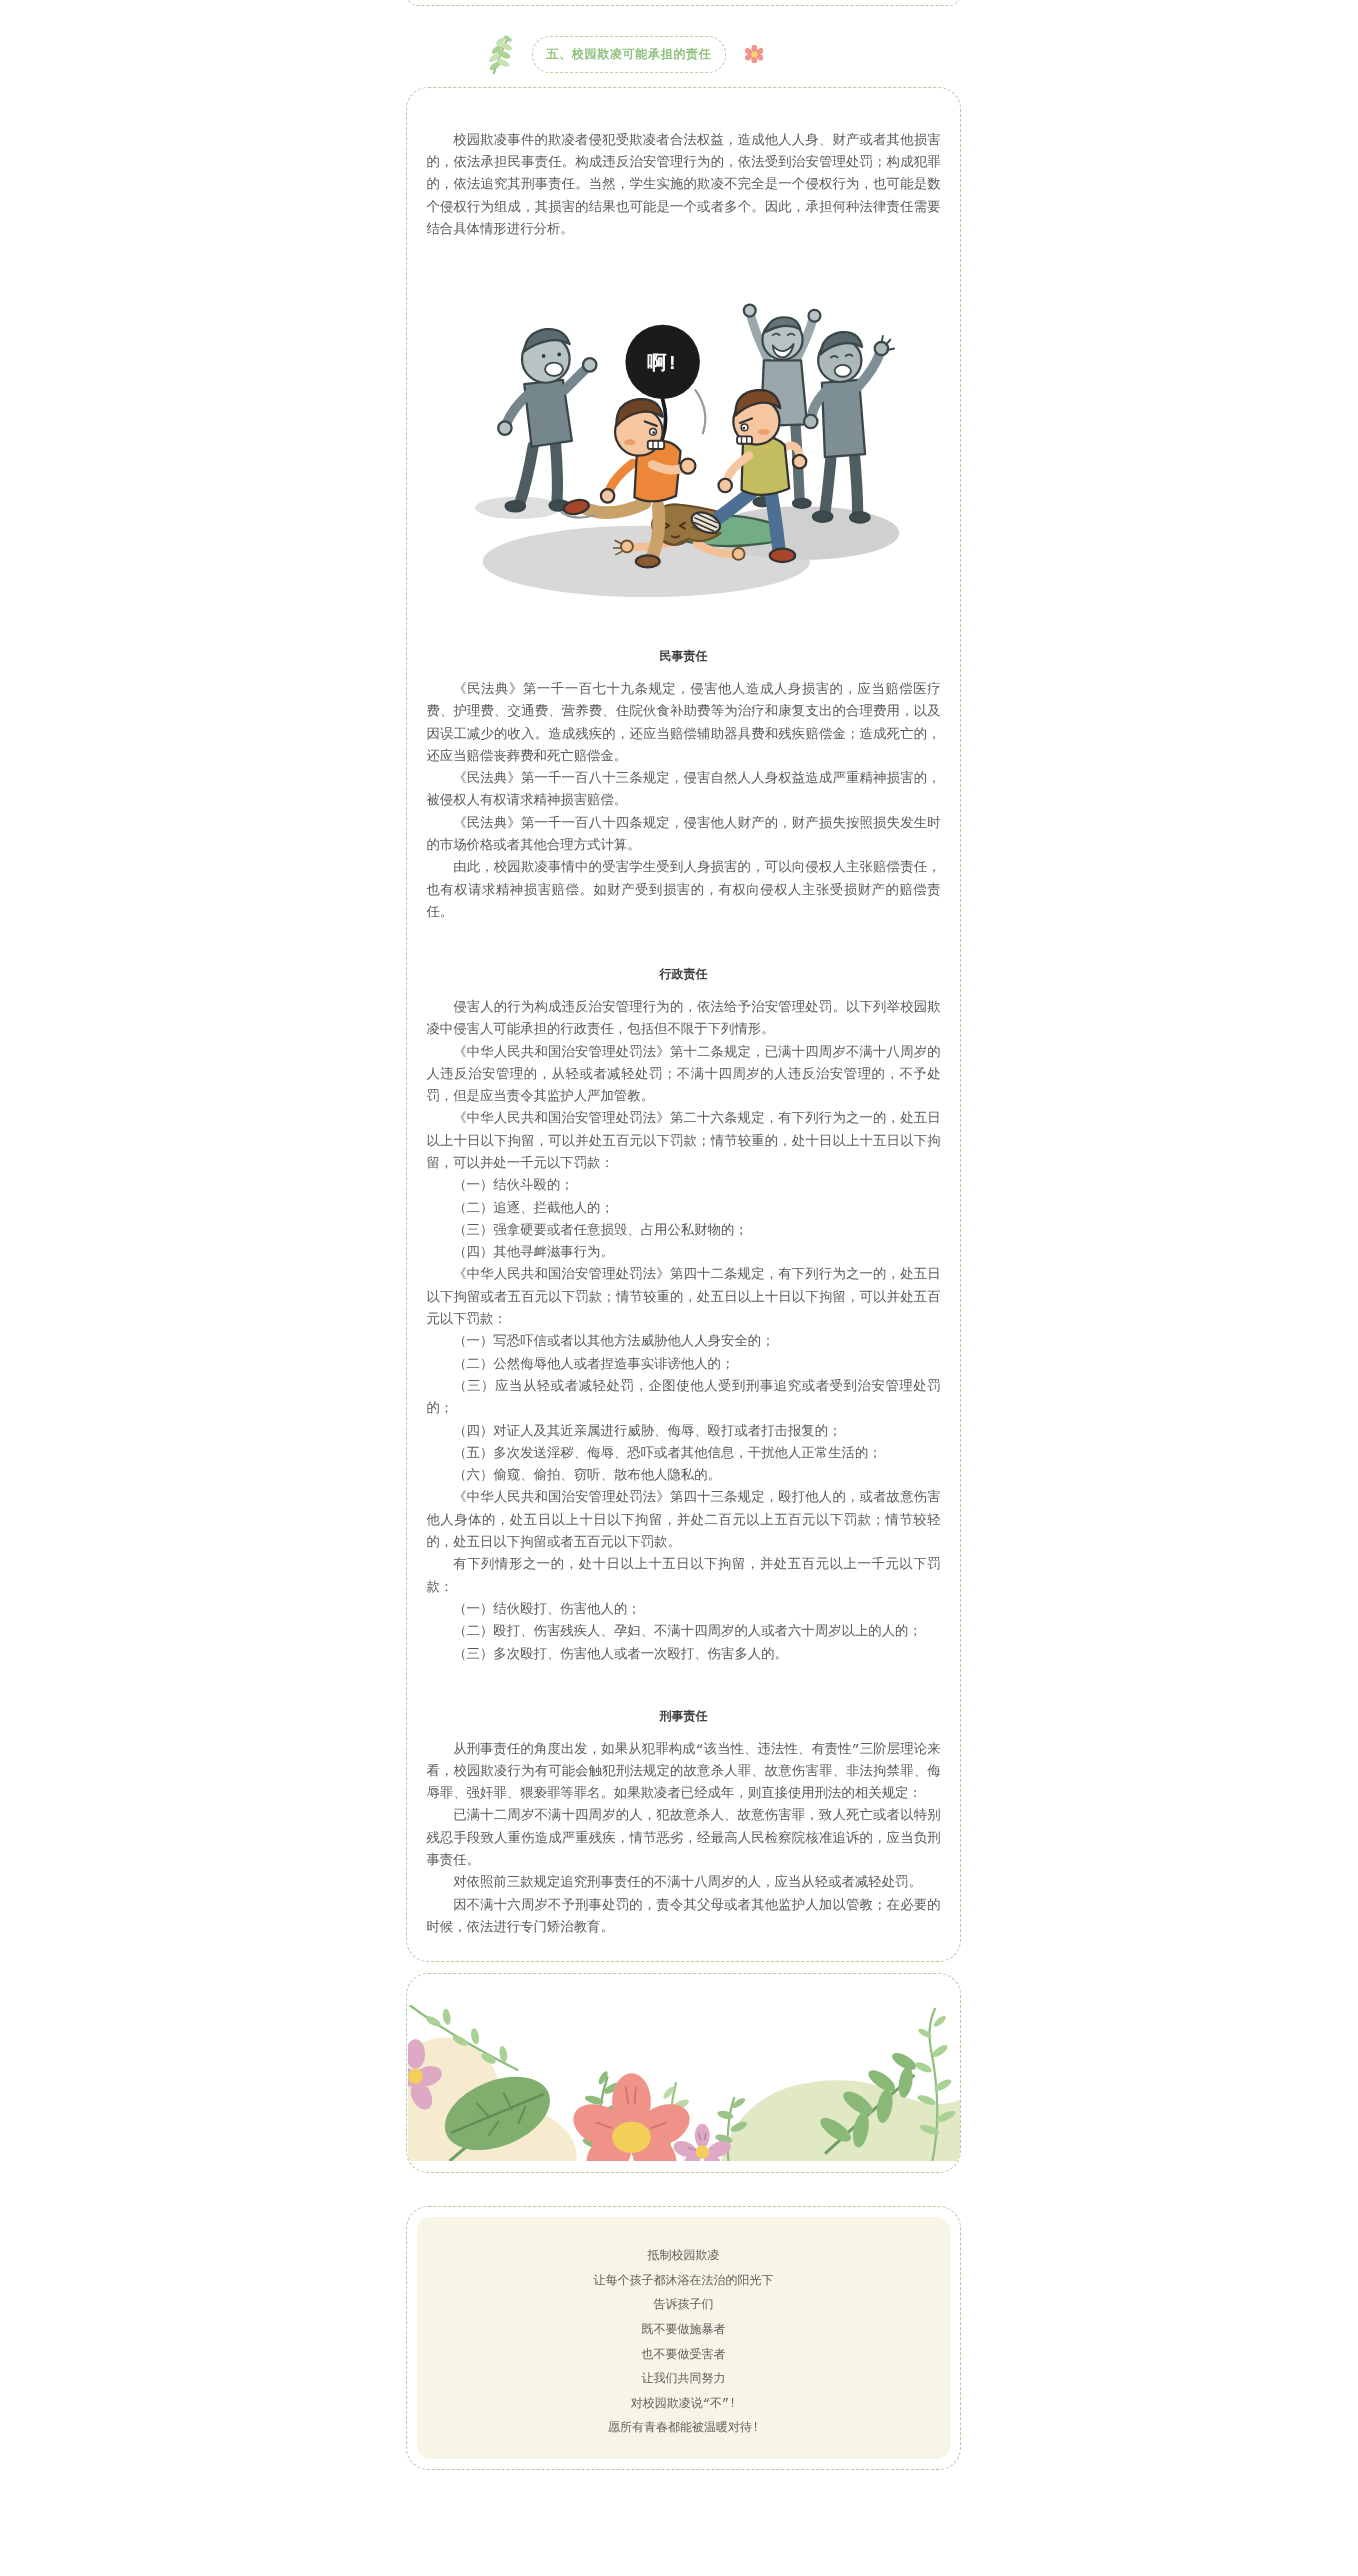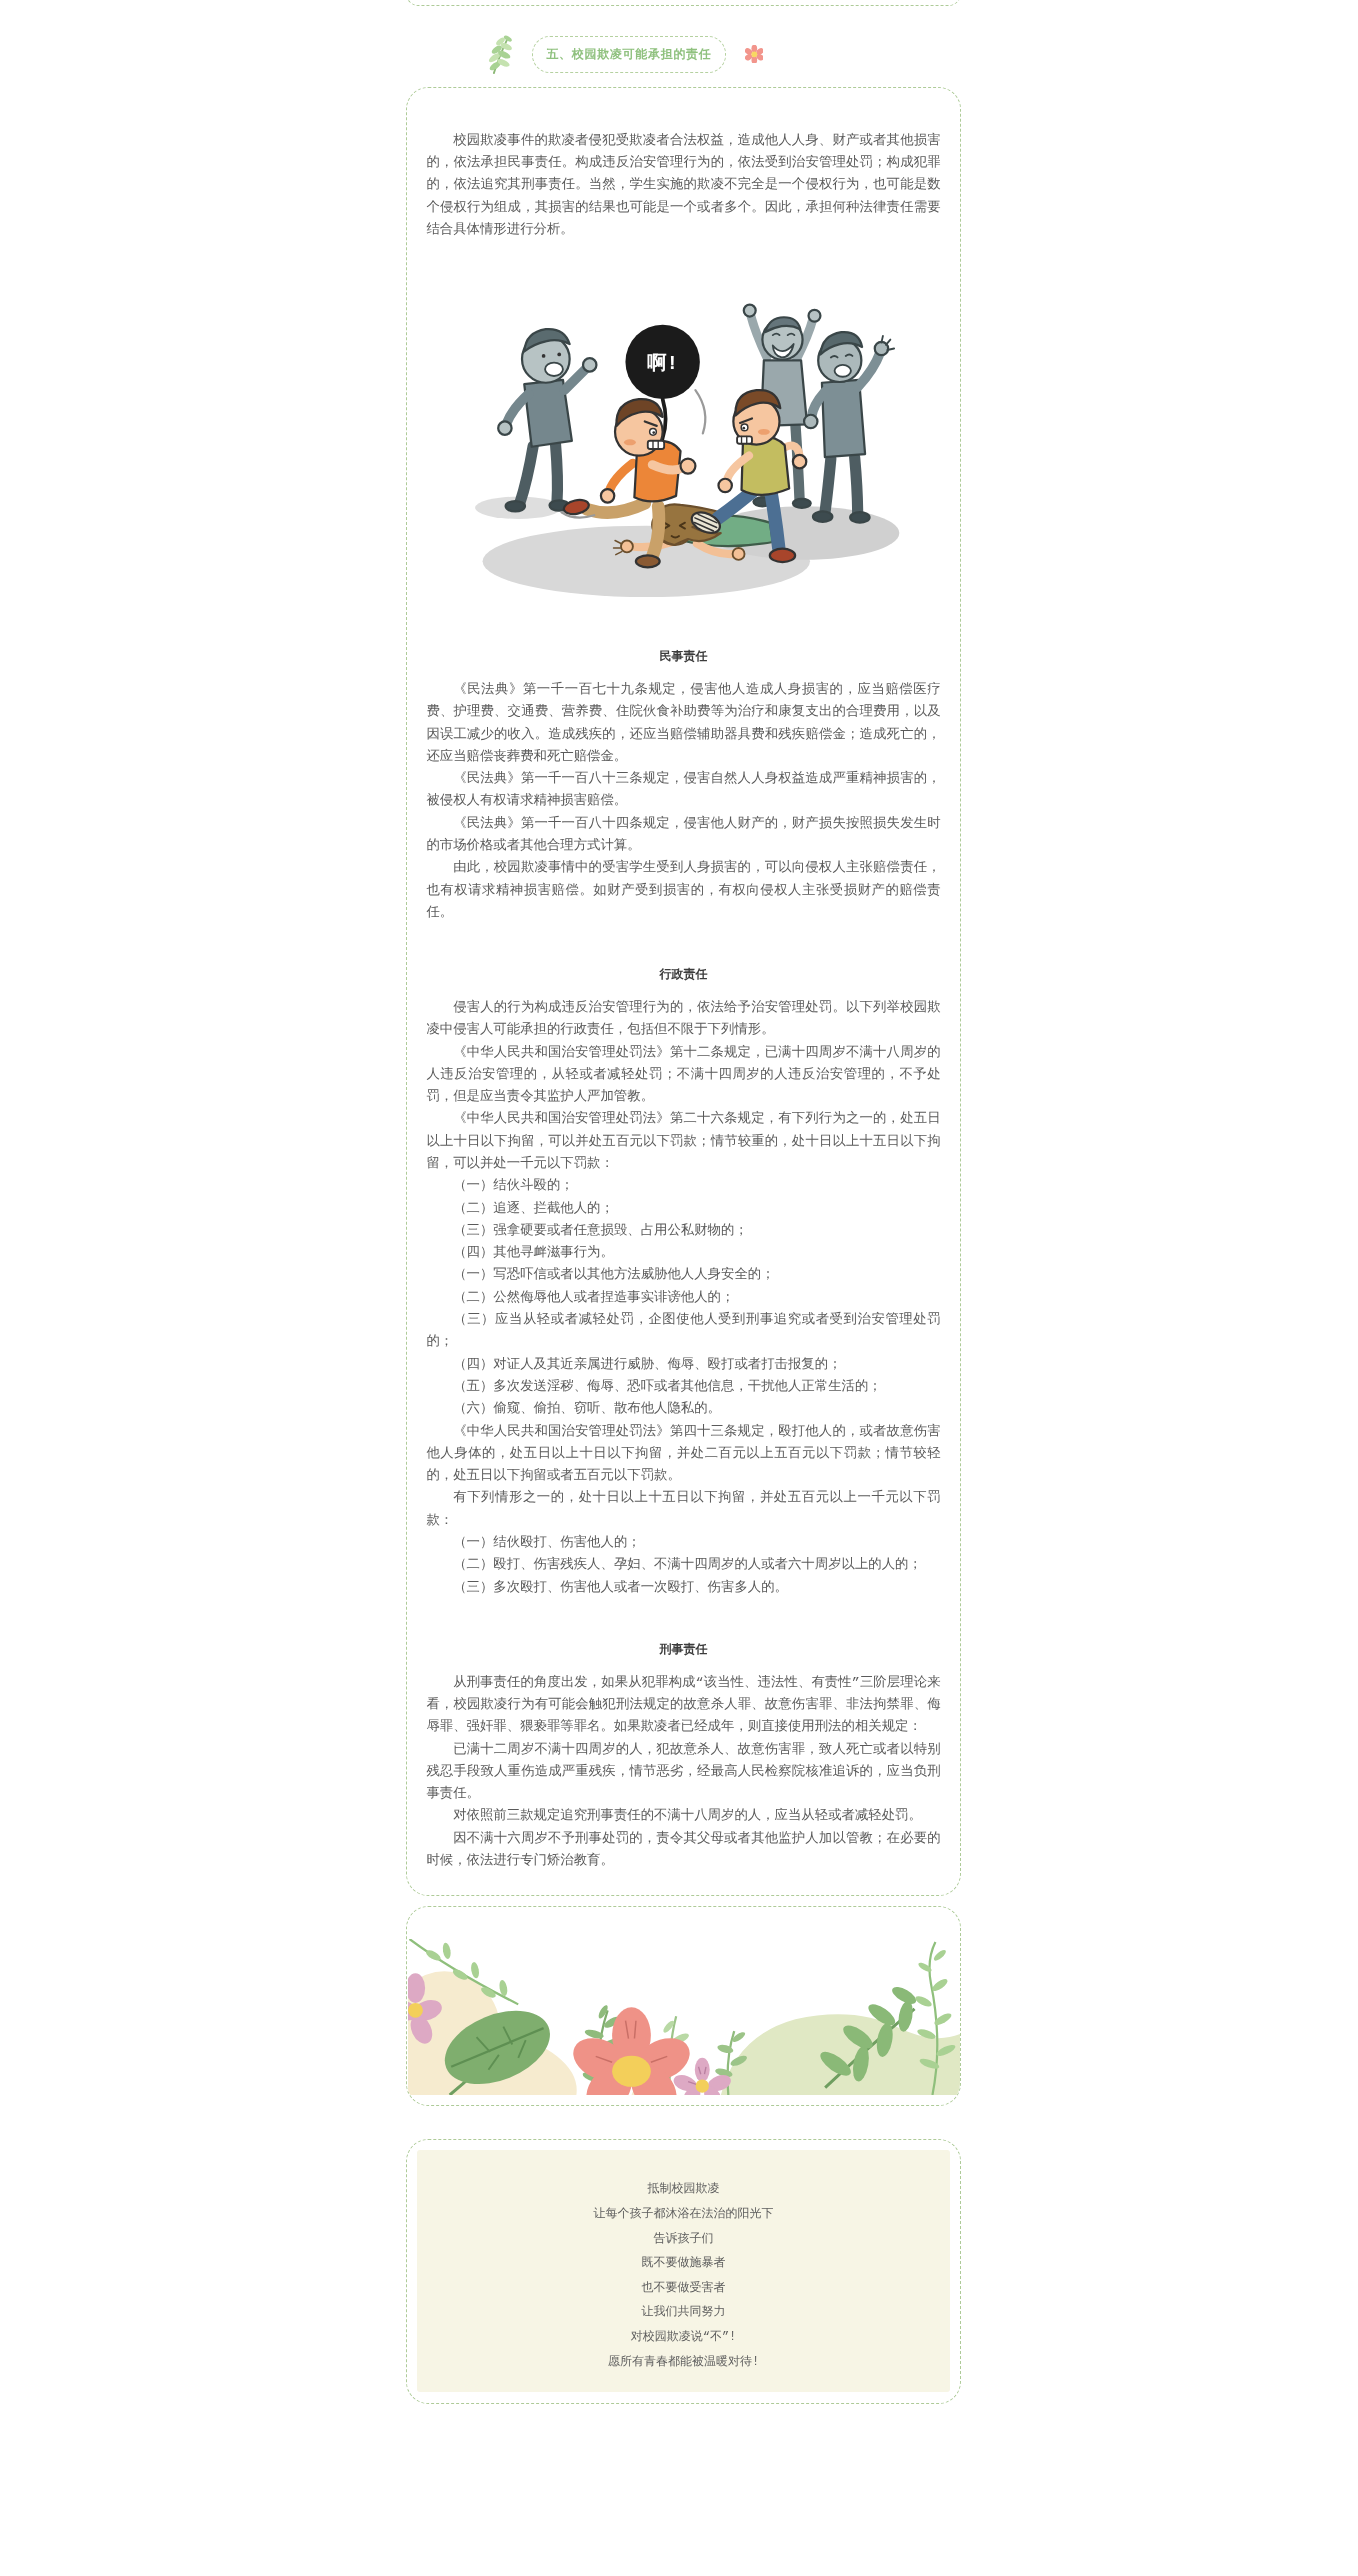--- a/index.html
+++ b/index.html
@@ -21,21 +21,21 @@
         text-align:justify;word-break:break-all;}
   .sec-h{font-size:12px;line-height:22.3px;font-weight:700;color:#3c3c3c;text-align:center;
          margin:40px 0 10.4px;}
   .illu-wrap{width:447px;margin:45px auto 6px;}
   .illu-wrap svg{display:block;width:447px;height:320px;}
   
   .flower-box{margin-top:10.4px;height:200px;position:relative;overflow:hidden;}
   .flower-box svg{position:absolute;left:0.7px;bottom:10.4px;width:552px;height:156px;display:block;}
   
   .closing-box{margin-top:33px;padding:10.4px;}
-  .closing-panel{background:#f7f5e5;border-radius:3px;padding:27px 15px 18px;}
+  .closing-panel{background:#f7f5e5;border-radius:14px;padding:27px 15px 18px;}
   .closing-line{font-size:12px;line-height:24.6px;text-align:center;color:#5d5d5d;}
 </style>
 </head>
 <body>
 
 <div class="page">
   <div class="col">
 
     <div class="dashed prev-edge"></div>
 
@@ -209,20 +209,21 @@
 
       <section>
         <h2 class="sec-h">行政责任</h2>
         <p class="para">侵害人的行为构成违反治安管理行为的，依法给予治安管理处罚。以下列举校园欺凌中侵害人可能承担的行政责任，包括但不限于下列情形。</p>
         <p class="para">《中华人民共和国治安管理处罚法》第十二条规定，已满十四周岁不满十八周岁的人违反治安管理的，从轻或者减轻处罚；不满十四周岁的人违反治安管理的，不予处罚，但是应当责令其监护人严加管教。</p>
         <p class="para">《中华人民共和国治安管理处罚法》第二十六条规定，有下列行为之一的，处五日以上十日以下拘留，可以并处五百元以下罚款；情节较重的，处十日以上十五日以下拘留，可以并处一千元以下罚款：</p>
         <p class="para">（一）结伙斗殴的；</p>
         <p class="para">（二）追逐、拦截他人的；</p>
         <p class="para">（三）强拿硬要或者任意损毁、占用公私财物的；</p>
         <p class="para">（四）其他寻衅滋事行为。</p>
+        <p class="para">《中华人民共和国治安管理处罚法》第四十二条规定，有下列行为之一的，处五日以下拘留或者五百元以下罚款；情节较重的，处五日以上十日以下拘留，可以并处五百元以下罚款：</p>
         <p class="para">（一）写恐吓信或者以其他方法威胁他人人身安全的；</p>
         <p class="para">（二）公然侮辱他人或者捏造事实诽谤他人的；</p>
         <p class="para">（三）应当从轻或者减轻处罚，企图使他人受到刑事追究或者受到治安管理处罚的；</p>
         <p class="para">（四）对证人及其近亲属进行威胁、侮辱、殴打或者打击报复的；</p>
         <p class="para">（五）多次发送淫秽、侮辱、恐吓或者其他信息，干扰他人正常生活的；</p>
         <p class="para">（六）偷窥、偷拍、窃听、散布他人隐私的。</p>
         <p class="para">《中华人民共和国治安管理处罚法》第四十三条规定，殴打他人的，或者故意伤害他人身体的，处五日以上十日以下拘留，并处二百元以上五百元以下罚款；情节较轻的，处五日以下拘留或者五百元以下罚款。</p>
         <p class="para">有下列情形之一的，处十日以上十五日以下拘留，并处五百元以上一千元以下罚款：</p>
         <p class="para">（一）结伙殴打、伤害他人的；</p>
         <p class="para">（二）殴打、伤害残疾人、孕妇、不满十四周岁的人或者六十周岁以上的人的；</p>

